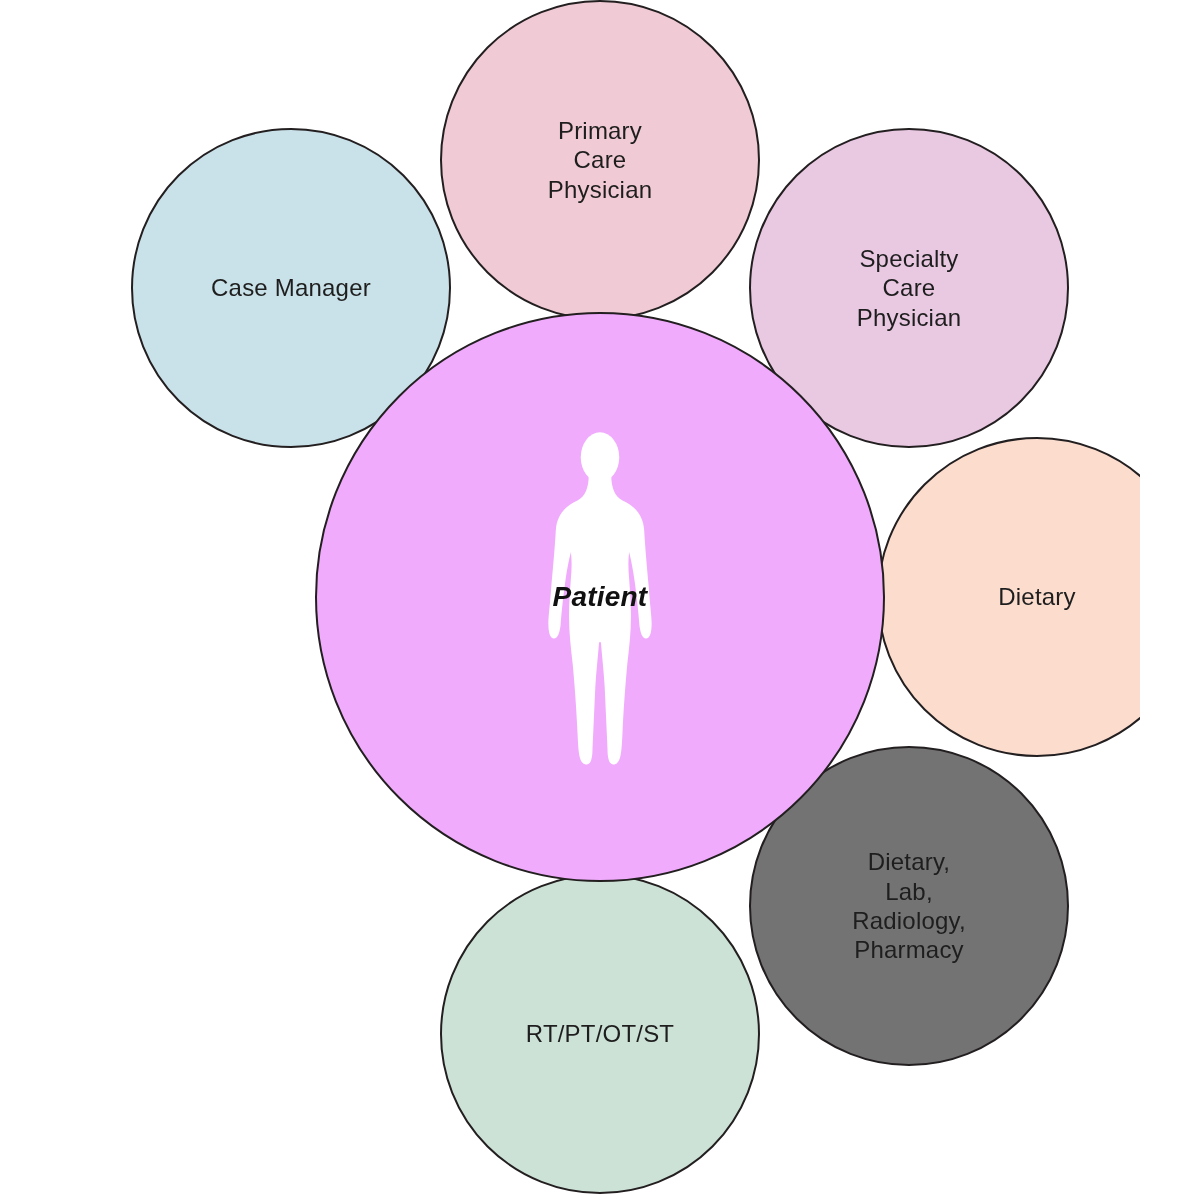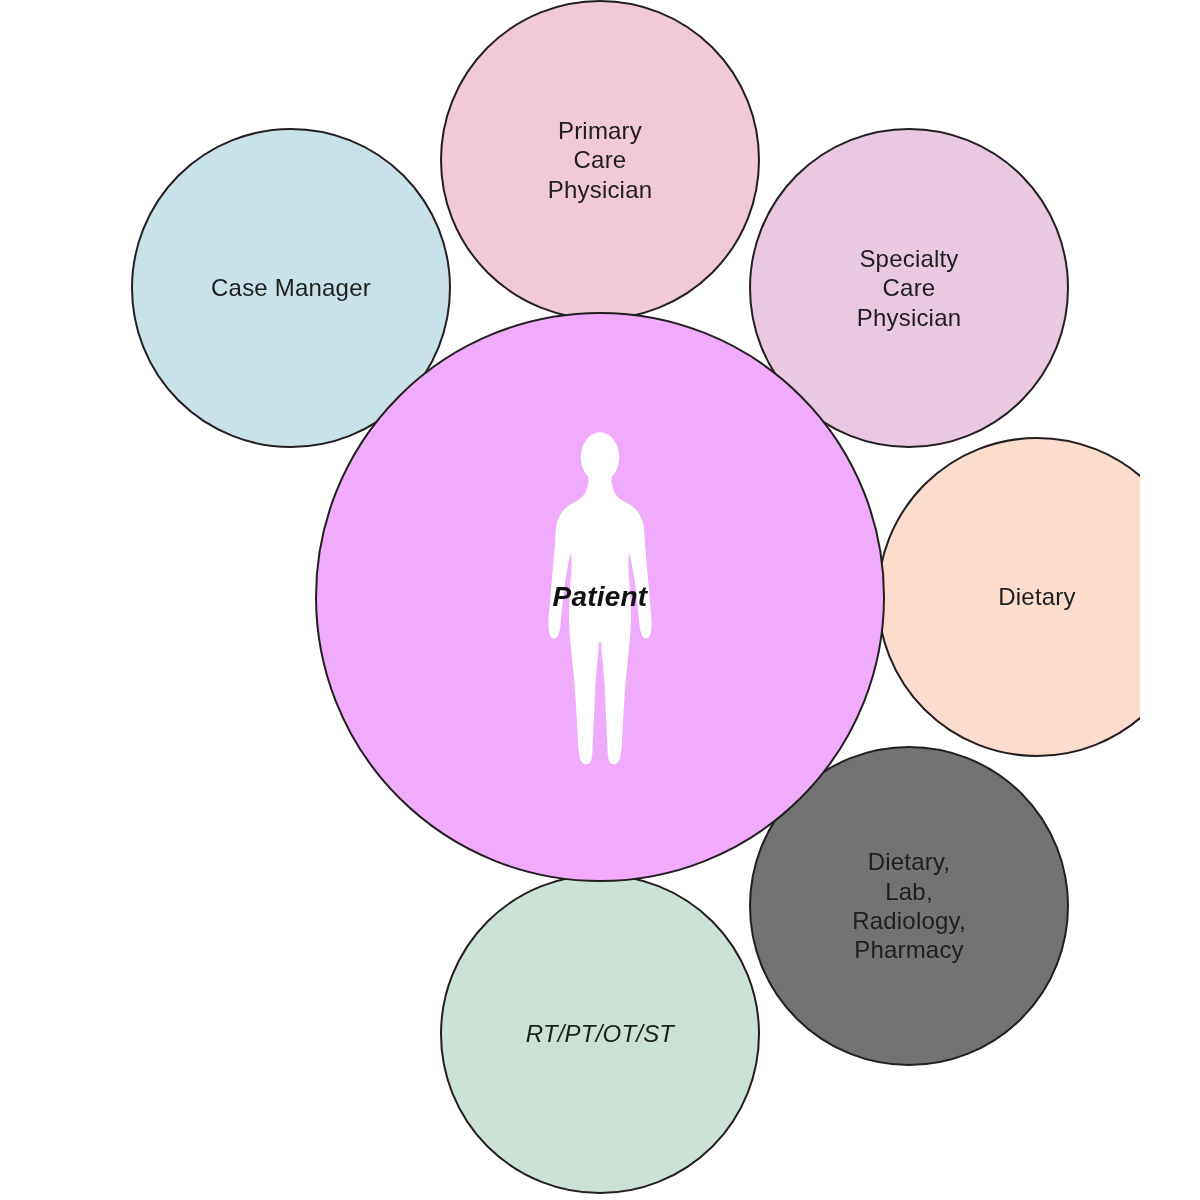--- a/index.html
+++ b/index.html
@@ -97,21 +97,21 @@
     <div class="label">Dietary</div>
   </div>
 
   <div class="circle outer pos-bottom-right" style="background-color: #737373;">
     <div class="label">Dietary,
 Lab,
 Radiology,
 Pharmacy</div>
   </div>
 
-  <div class="circle outer pos-bottom" style="background-color: rgb(204, 226, 214); font-style: italic;">
+  <div class="circle outer pos-bottom" style="background-color: rgb(204, 226, 214);">
     <div class="label">RT/PT/OT/ST</div>
   </div>
 
 
 
   <div class="circle outer pos-top-left" style="background-color: rgb(201, 225, 232);">
     <div class="label">Case Manager</div>
   </div>
 
   <div class="circle center-circle" style="background-color: #f0abfc; font-style: italic;">

